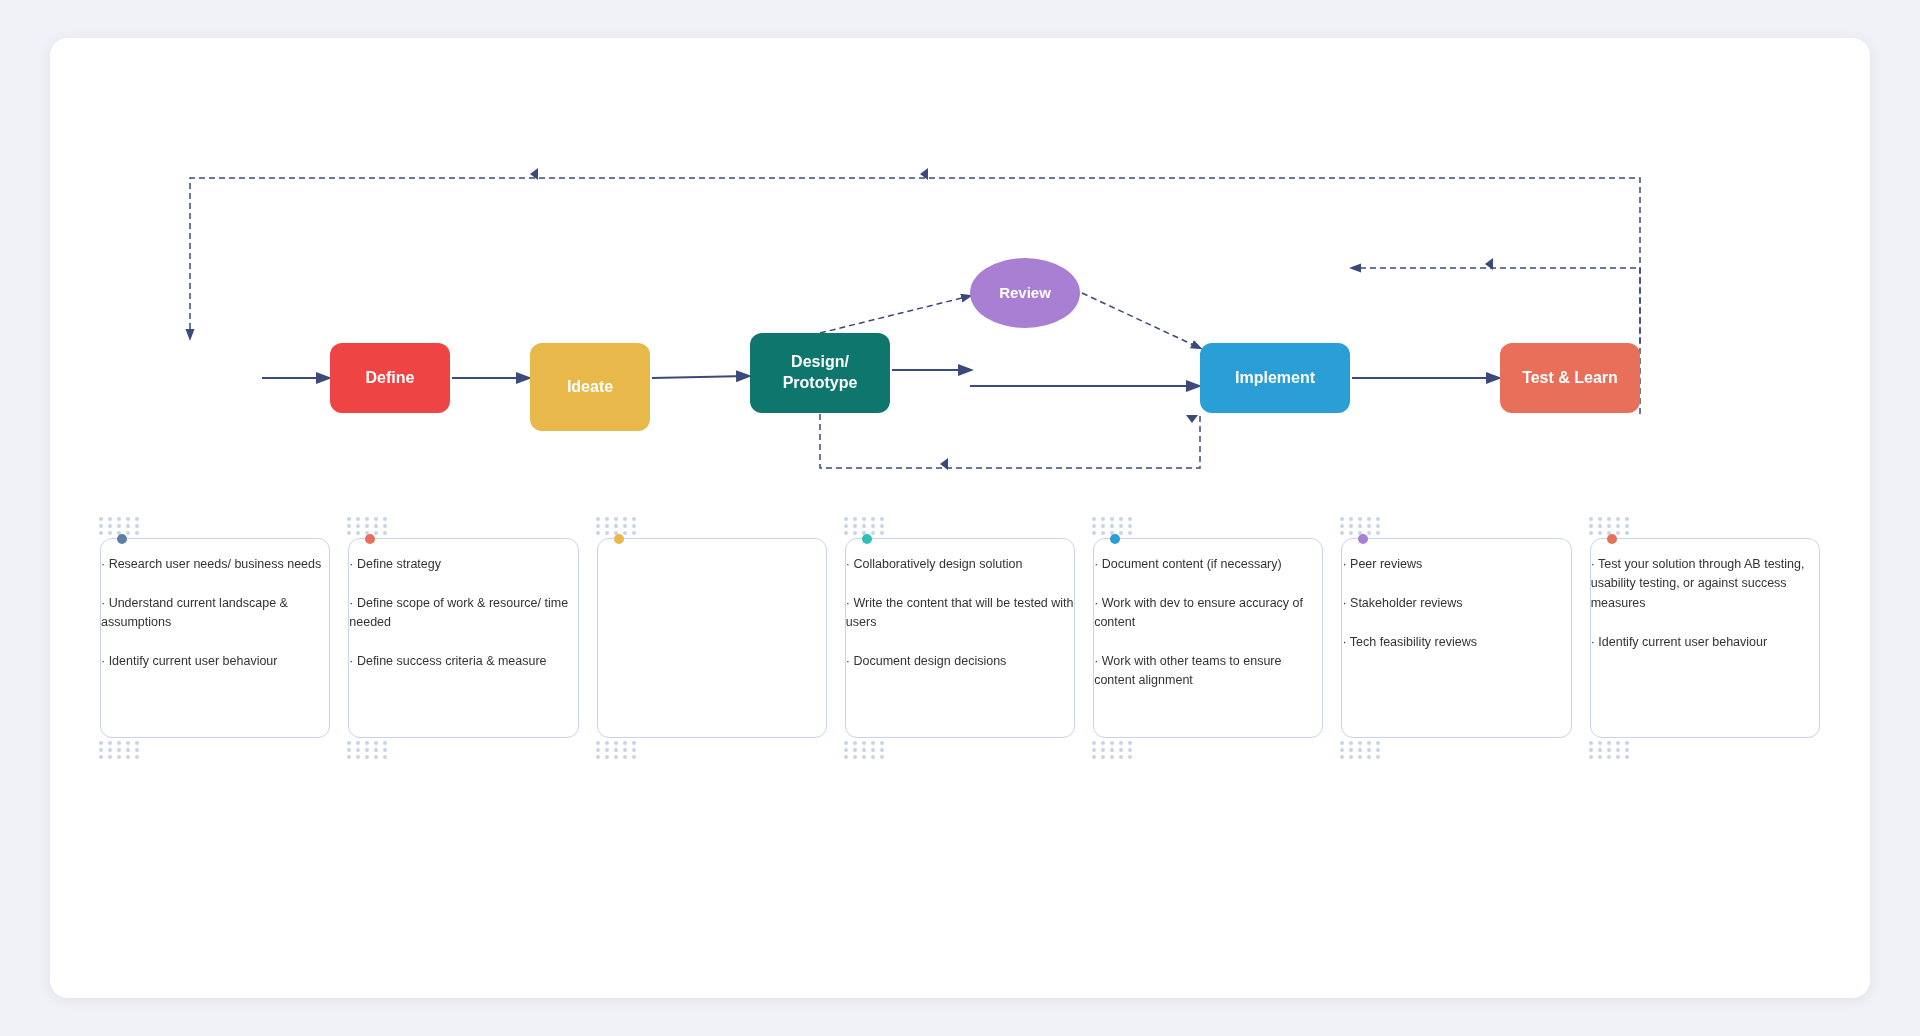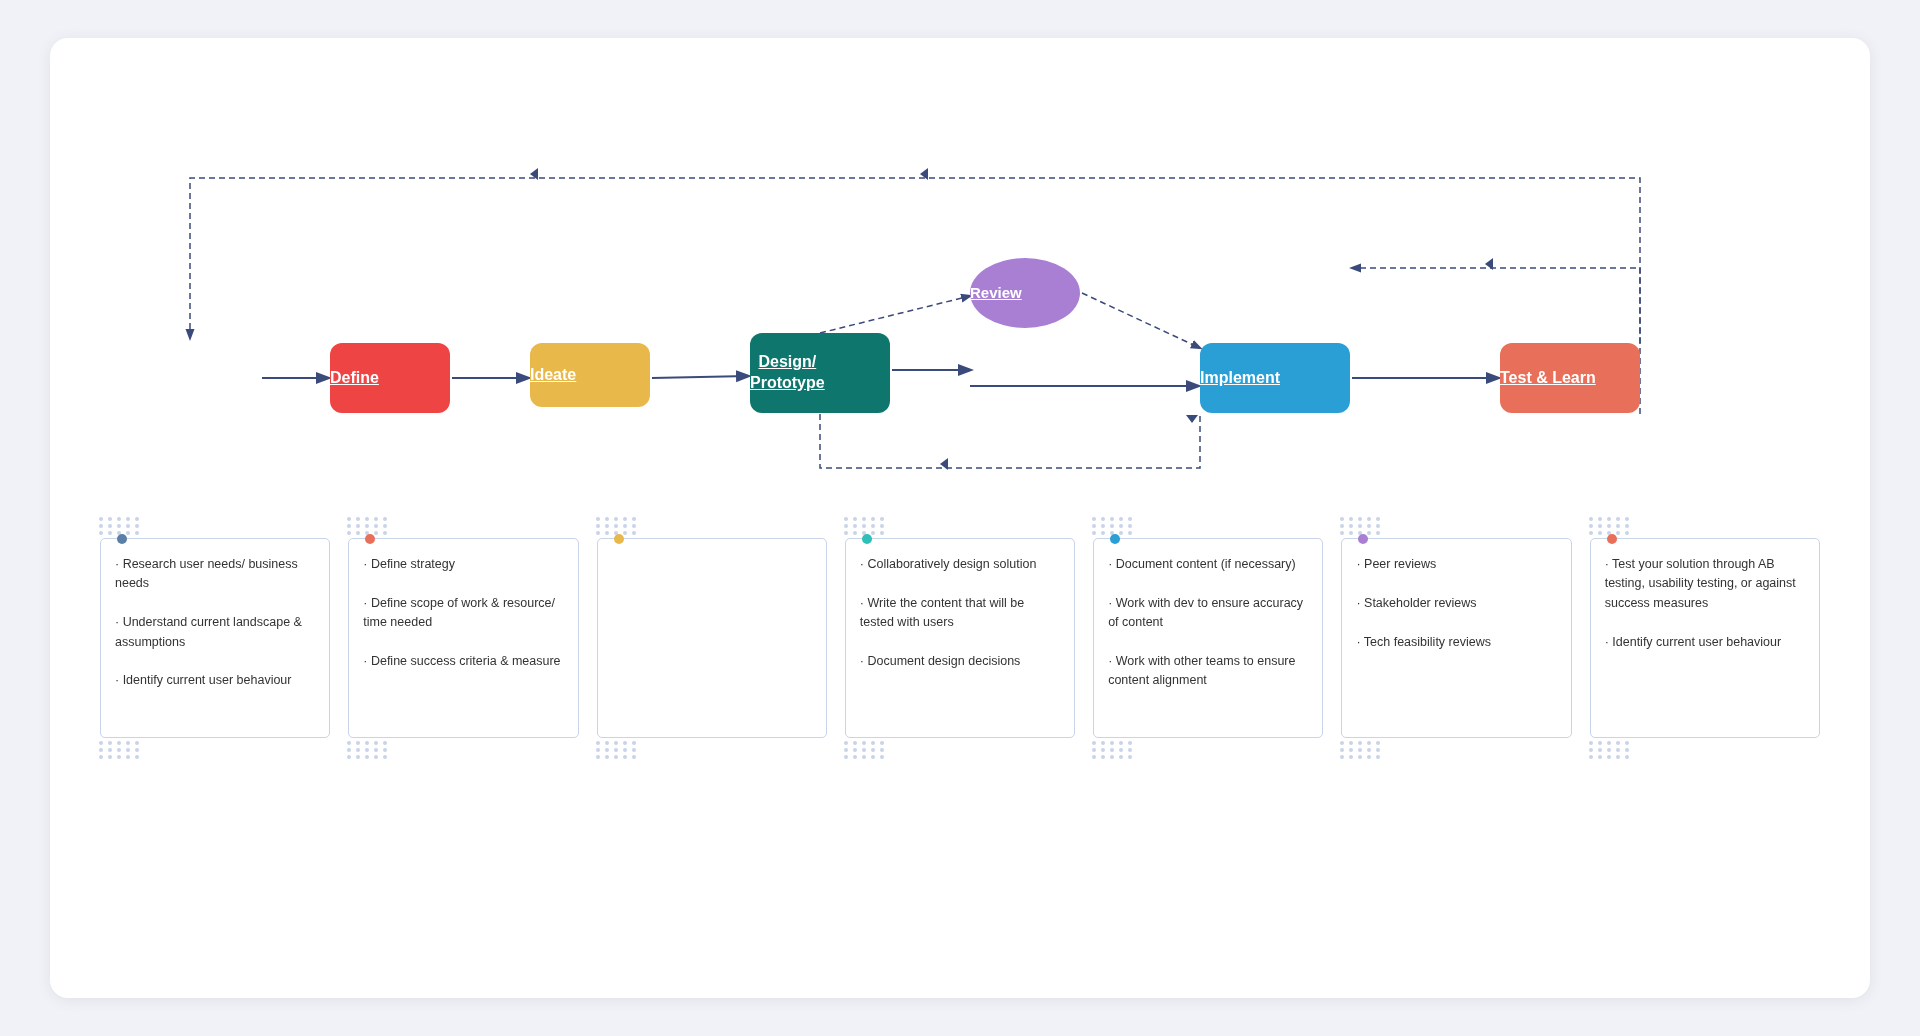--- a/index.html
+++ b/index.html
@@ -27,41 +27,41 @@
       width: 100%;
       height: 430px;
     }
 
     
     .node {
       position: absolute;
       border-radius: 12px;
       display: flex;
       align-items: center;
+      justify-content: center;
       text-align: center;
       font-weight: 700;
       font-size: 16px;
       color: #fff;
       line-height: 1.3;
       z-index: 10;
-      text-decoration: underline;
     }
     .node-empathise {
       background: #5b7fa6;
       width: 140px; height: 80px;
       left: 20px; top: 260px;
     }
     .node-define {
       background: #ef4444;
       width: 120px; height: 70px;
       left: 230px; top: 265px;
     }
     .node-ideate {
       background: #e8b84b;
-      width: 120px; height: 64px;
+      width: 120px; height: 88px;
       left: 430px; top: 265px;
     }
     .node-design {
       background: #0f766e;
       width: 140px; height: 80px;
       left: 650px; top: 255px;
     }
     .node-implement {
       background: #2a9fd6;
       width: 150px; height: 70px;
@@ -92,22 +92,22 @@
     
     .cards-area {
       display: flex;
       gap: 18px;
       margin-top: 30px;
       align-items: flex-start;
     }
     .info-card {
       flex: 1;
       border: 1.5px solid #c8d4e8;
-      border-radius: 5px;
-      padding: 16px 14px;
+      border-radius: 12px;
+      padding: 16px 0;
       font-size: 12.5px;
       color: #333;
       line-height: 1.55;
       position: relative;
       background: #fff;
       min-height: 200px;
     }
     .card-dot {
       width: 10px; height: 10px;
       border-radius: 50%;

